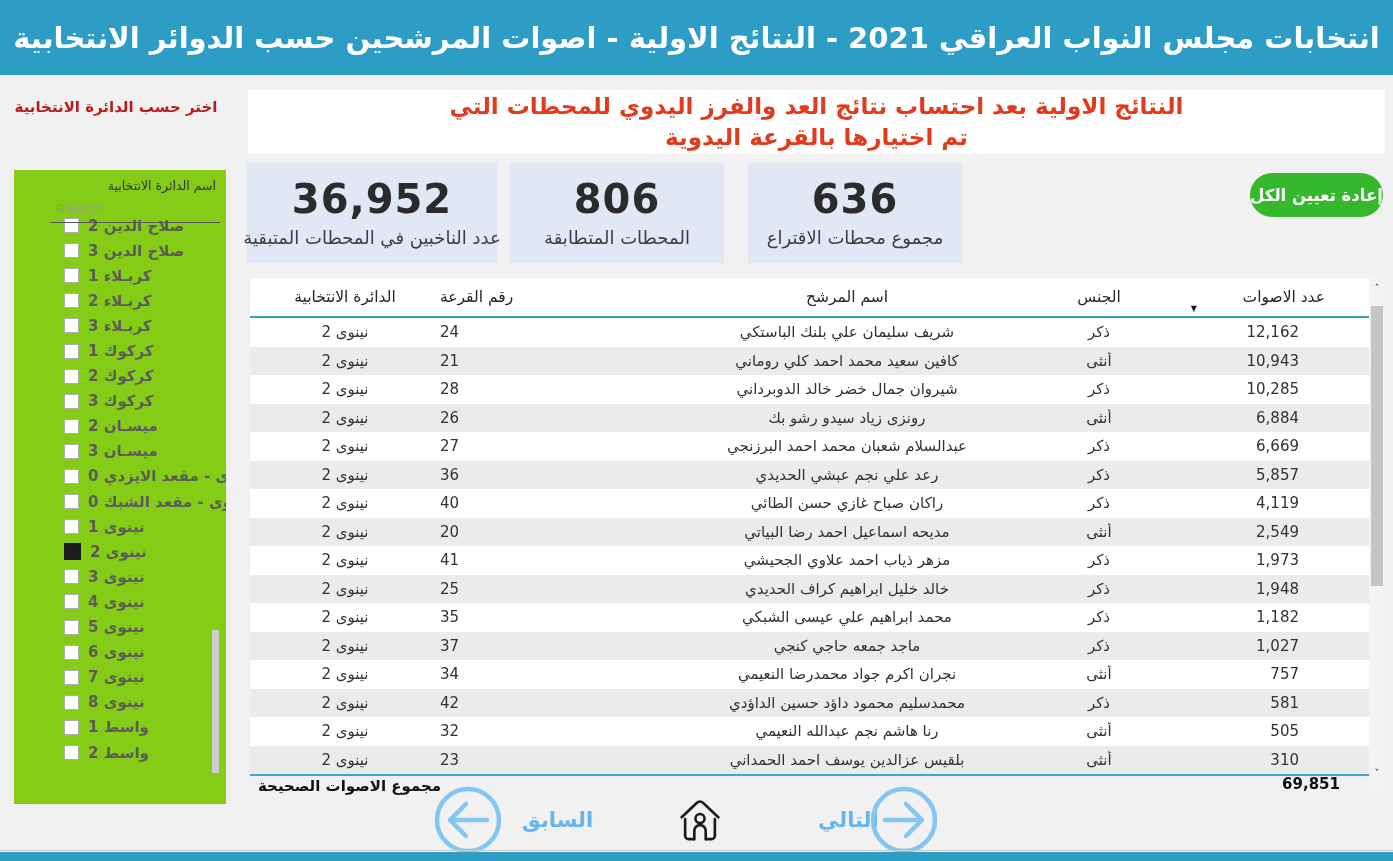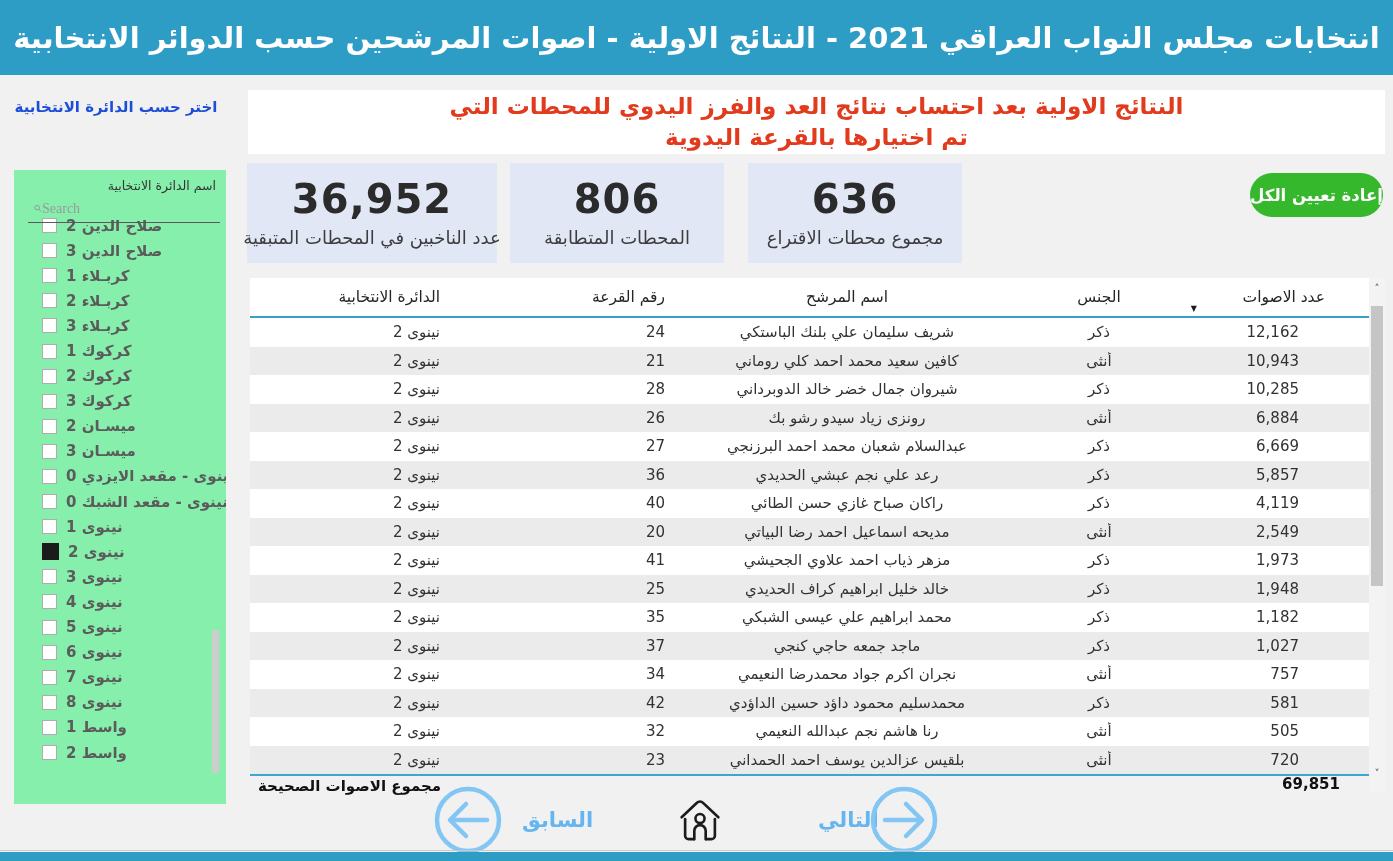--- a/index.html
+++ b/index.html
@@ -6,30 +6,30 @@
   html,body { width:1393px; height:861px; overflow:hidden; background:#f1f1f1;
               font-family:"DejaVu Sans", sans-serif; }
 
   
   .topbar { position:absolute; left:0; top:0; width:1393px; height:75px; background:#2e9dc6;
             display:flex; align-items:center; justify-content:center; }
   .topbar h1 { color:#fff; font-size:29px; font-weight:bold; direction:rtl; text-align:center; }
 
   
   .side-title { position:absolute; left:0; top:98px; width:232px; text-align:center;
-                color:#1d4ed8; font-weight:bold; font-size:15px; direction:rtl; }
+                color:#b91c1c; font-weight:bold; font-size:15px; direction:rtl; }
   .slicer { position:absolute; left:14px; top:170px; width:212px; height:634px;
-            background:#86efac; overflow:hidden; }
+            background:#84cc16; overflow:hidden;padding-left:22px; }
   .slicer-field { direction:rtl; text-align:right; padding:8px 10px 2px 0;
                   font-size:12.5px; color:#333; }
   .search-row { position:relative; margin:0 6px 0 14px; height:28px;
                 border-bottom:1.5px solid #5a5a5a; display:flex; align-items:center; }
   .search-row svg { margin-left:6px; }
-  .search-row input { border:none; outline:none; flex:1; font-size:14px; color:#444;
-                      font-family:Liberation Serif, serif; background:transparent; }
+  .search-row input { border:none; outline:none; flex:1; font-size:12px; color:#444;
+                      font-family:Liberation Sans, sans-serif; background:transparent; }
   .search-row input::placeholder { color:#9a9a9a; }
   .slicer-items { margin-top:-10px;font-weight:bold; }
   .slicer-item { height:25.1px; display:flex; align-items:center; padding-left:28px; }
   .cb { width:15px; height:15px; border:1px solid #adadad; background:#fff; flex:0 0 auto; }
   .cb.checked { background:#1b1b1b; border-color:#1b1b1b; width:17px; height:17px; }
   .slicer-label { margin-left:9px; font-size:15px; color:#5b5b5b; direction:rtl; white-space:nowrap; }
   .slicer-scroll { position:absolute; right:7px; top:460px; width:7px; height:143px;
                    background:#cdcdcd; border-radius:0; }
 
   
@@ -58,22 +58,22 @@
   .thead { display:flex; height:40px; align-items:center; font-size:15.5px; color:#252525;
            border-bottom:2px solid #3b9ec7; position:relative; background:#fff; }
   .trow { display:flex; height:28.5px; align-items:center; font-size:15px; color:#323232;
           background:#fff; }
   .trow.alt { background:#ebebeb; }
   .cell { overflow:hidden; white-space:nowrap; }
   .c-votes { width:200px; direction:ltr; text-align:right; padding-right:70px; }
   .thead .c-votes { padding-right:44px; }
   .c-gender { width:140px; text-align:center; }
   .c-name { flex:1; text-align:center; }
-  .c-lot { width:225px; text-align:right; direction:ltr; }
-  .c-dist { width:190px; }
+  .c-lot { width:225px; text-align:left; direction:ltr; }
+  .c-dist { width:190px; text-align:center; }
   .sort-arrow { position:absolute; left:auto; right:172px; top:26px; font-size:8px; color:#1b1b1b; }
 
   .vscroll { position:absolute; left:1369px; top:278px; width:16px; height:515px; background:#f3f3f3; }
   .vscroll .arr { position:absolute; left:0; width:16px; text-align:center; color:#555;
                   font-size:10px; line-height:10px; }
   .vscroll .arr.up { top:6px; }
   .vscroll .arr.dn { bottom:14px; }
   .vscroll .thumb { position:absolute; left:2px; top:28px; width:12px; height:280px; background:#c5c5c5; }
 
   
@@ -333,21 +333,21 @@
         <div class="cell c-dist">نينوى 2</div>
       </div>
       <div class="trow">
         <div class="cell c-votes">505</div>
         <div class="cell c-gender">أنثى</div>
         <div class="cell c-name">رنا هاشم نجم عبدالله النعيمي</div>
         <div class="cell c-lot">32</div>
         <div class="cell c-dist">نينوى 2</div>
       </div>
       <div class="trow alt">
-        <div class="cell c-votes">720</div>
+        <div class="cell c-votes">310</div>
         <div class="cell c-gender">أنثى</div>
         <div class="cell c-name">بلقيس عزالدين يوسف احمد الحمداني</div>
         <div class="cell c-lot">23</div>
         <div class="cell c-dist">نينوى 2</div>
       </div>
     </div>
 </div>
 
 <div class="vscroll">
   <div class="arr up">˄</div>

